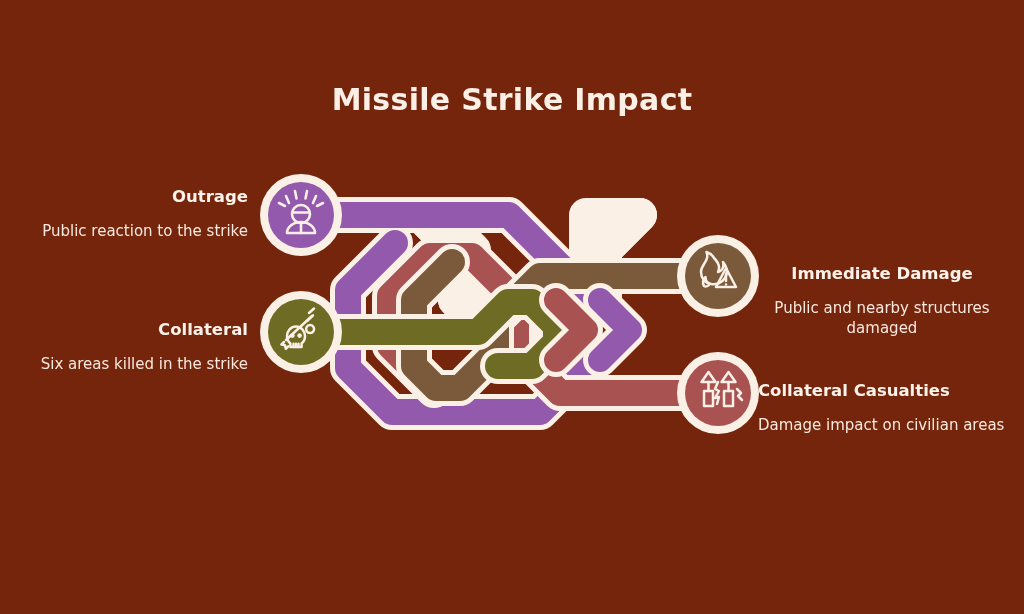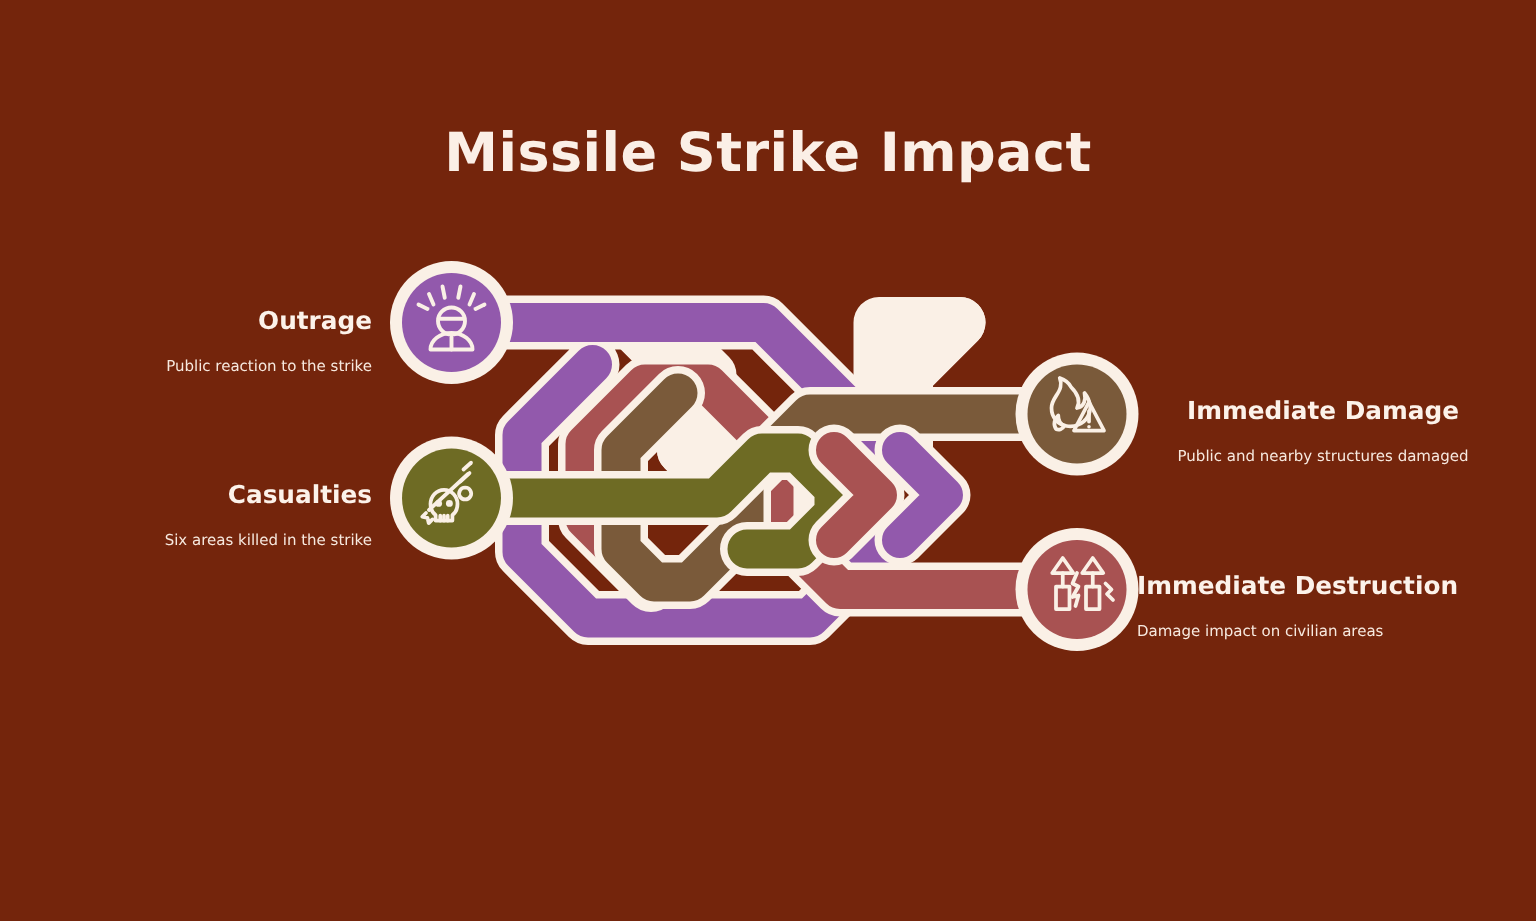--- a/index.html
+++ b/index.html
@@ -20,21 +20,21 @@
     width: 1024px;
     height: 614px;
   }
   .title {
     position: absolute;
     left: 0;
     top: 82px;
     width: 1024px;
     text-align: center;
     color: #FBEFE6;
-    font-size: 36px;
+    font-size: 30px;
     font-weight: bold;
     letter-spacing: 0.3px;
     font-family: "DejaVu Sans", sans-serif;
   }
   .diagram-svg {
     position: absolute;
     left: 0;
     top: 0;
   }
   .label-block {
@@ -48,21 +48,21 @@
     text-align: left;
   }
   .label-heading {
     font-size: 16.5px;
     font-weight: bold;
     line-height: 1.2;
     color: #FCF2EA;
     white-space: nowrap;
   }
   .label-desc {
-    font-size: 10px;
+    font-size: 15px;
     font-weight: normal;
     line-height: 1.38;
     color: #F7E9DF;
     margin-top: 14px;
   }
 </style>
 </head>
 <body style="background: rgb(116, 37, 12);">
 
 <div id="canvas">
@@ -243,33 +243,33 @@
       <line x1="708.5" y1="382" x2="708.5" y2="391"></line>
       <path d="M 724,391 l 0,15 l 9,0 l 0,-15 z"></path>
       <path d="M 728.5,372 l 7,10 l -14,0 z"></path>
       <line x1="728.5" y1="382" x2="728.5" y2="391"></line>
       <path d="M 718,382 l -3,7 l 4,2 l -4,7 l 4,-1 l -2,7"></path>
       <path d="M 737,389 l 4,4 l -3,3 l 4,4"></path>
     </g>
 
   </svg>
 
-  <div class="label-block label-left" style="left: 20px; top: 204px; width: 228px;">
+  <div class="label-block label-left" style="left: 20px; top: 187px; width: 228px;">
     <div class="label-heading">Outrage</div>
     <div class="label-desc">Public reaction to the strike</div>
   </div>
 
   <div class="label-block label-left" style="left: 20px; top: 320px; width: 228px;">
-    <div class="label-heading">Casualties</div>
+    <div class="label-heading">Collateral</div>
     <div class="label-desc">Six areas killed in the strike</div>
   </div>
 
   <div class="label-block label-right" style="left: 758px; top: 264px; width: 248px; text-align: center;">
     <div class="label-heading">Immediate Damage</div>
     <div class="label-desc">Public and nearby structures damaged</div>
   </div>
 
   <div class="label-block label-right" style="left: 758px; top: 381px; width: 248px;">
-    <div class="label-heading">Immediate Destruction</div>
+    <div class="label-heading">Collateral Casualties</div>
     <div class="label-desc">Damage impact on civilian areas</div>
   </div>
 
 </div>
 
 </body></html>

